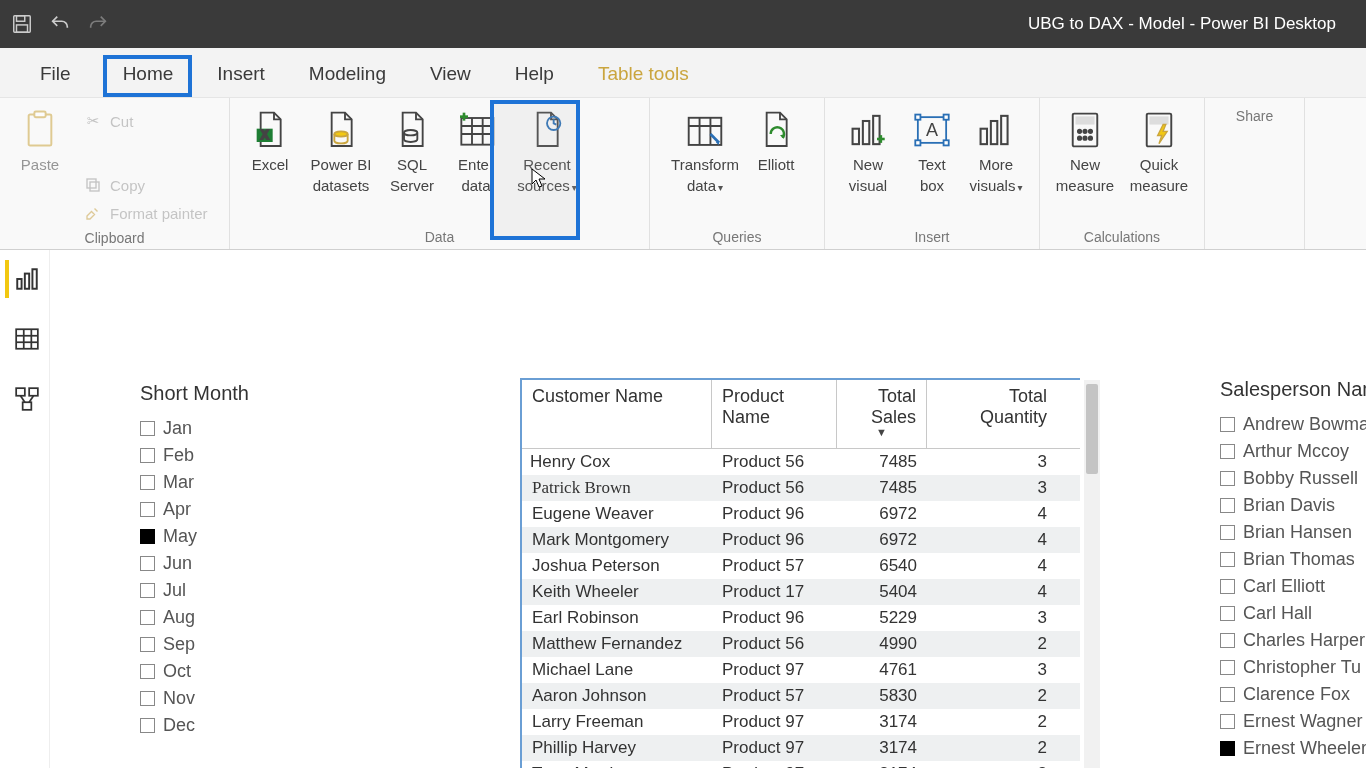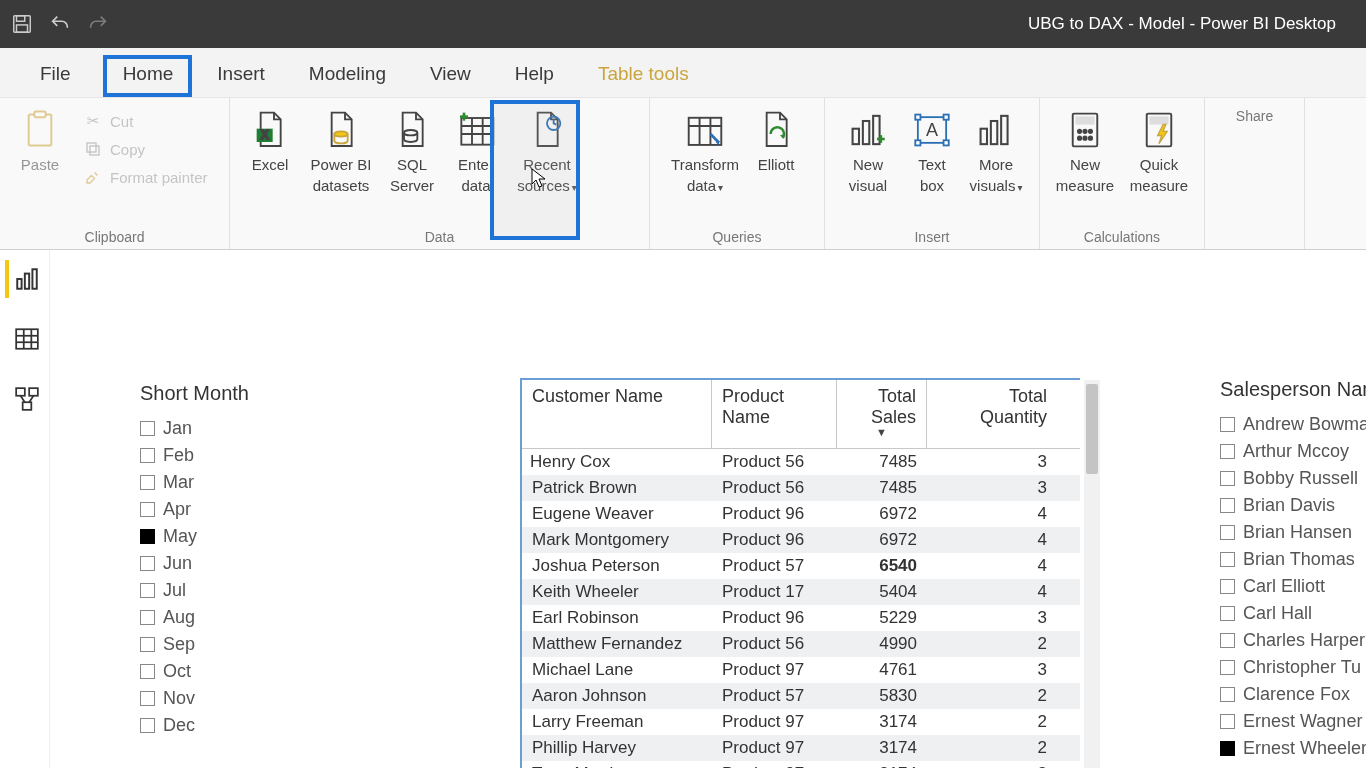--- a/index.html
+++ b/index.html
@@ -115,21 +115,21 @@
               </svg>
           </span>
           <span>Paste</span>
         </div>
       </div>
       <div style="display:flex;flex-direction:column;gap:2px;padding-top:4px;">
         <div class="small-row" style="opacity:.55;">
           <span class="mini-ico">✂</span>
           <span>Cut</span>
         </div>
-        <div class="small-row" style="opacity:.55;">
+        <div class="small-row" style="opacity:.55;margin-top:36px;">
           <span class="mini-ico">
             <svg width="18" height="18" viewBox="0 0 24 24" fill="none" stroke="#999" stroke-width="1.8">
                 <rect x="8" y="8" width="12" height="12"></rect>
                 <rect x="4" y="4" width="12" height="12"></rect>
               </svg>
           </span>
           <span>Copy</span>
         </div>
         <div class="small-row" style="opacity:.55;">
           <span class="mini-ico">
@@ -421,41 +421,41 @@
         <div class="th numcol" style="width: 130px;">Total Quantity</div>
       </div>
     <div class="tv-body" id="tv-body">
         <div class="tr">
           <div class="td" style="width: 190px; padding-left: 8px;">Henry Cox</div>
           <div class="td" style="width: 125px;">Product 56</div>
           <div class="td numcol" style="width: 90px;">7485</div>
           <div class="td numcol" style="width: 130px;">3</div>
         </div>
         <div class="tr">
-          <div class="td" style="width: 190px;">Patrick Brown</div>
+          <div class="td" style="width: 190px; font-family: Liberation Serif, serif;">Patrick Brown</div>
           <div class="td" style="width: 125px;">Product 56</div>
           <div class="td numcol" style="width: 90px;">7485</div>
           <div class="td numcol" style="width: 130px;">3</div>
         </div>
         <div class="tr">
           <div class="td" style="width: 190px;">Eugene Weaver</div>
           <div class="td" style="width: 125px;">Product 96</div>
           <div class="td numcol" style="width: 90px;">6972</div>
           <div class="td numcol" style="width: 130px;">4</div>
         </div>
         <div class="tr">
           <div class="td" style="width: 190px;">Mark Montgomery</div>
           <div class="td" style="width: 125px;">Product 96</div>
           <div class="td numcol" style="width: 90px;">6972</div>
           <div class="td numcol" style="width: 130px;">4</div>
         </div>
         <div class="tr">
           <div class="td" style="width: 190px;">Joshua Peterson</div>
           <div class="td" style="width: 125px;">Product 57</div>
-          <div class="td numcol" style="width: 90px; font-weight: bold;">6540</div>
+          <div class="td numcol" style="width: 90px;">6540</div>
           <div class="td numcol" style="width: 130px;">4</div>
         </div>
         <div class="tr">
           <div class="td" style="width: 190px;">Keith Wheeler</div>
           <div class="td" style="width: 125px;">Product 17</div>
           <div class="td numcol" style="width: 90px;">5404</div>
           <div class="td numcol" style="width: 130px;">4</div>
         </div>
         <div class="tr">
           <div class="td" style="width: 190px;">Earl Robinson</div>

